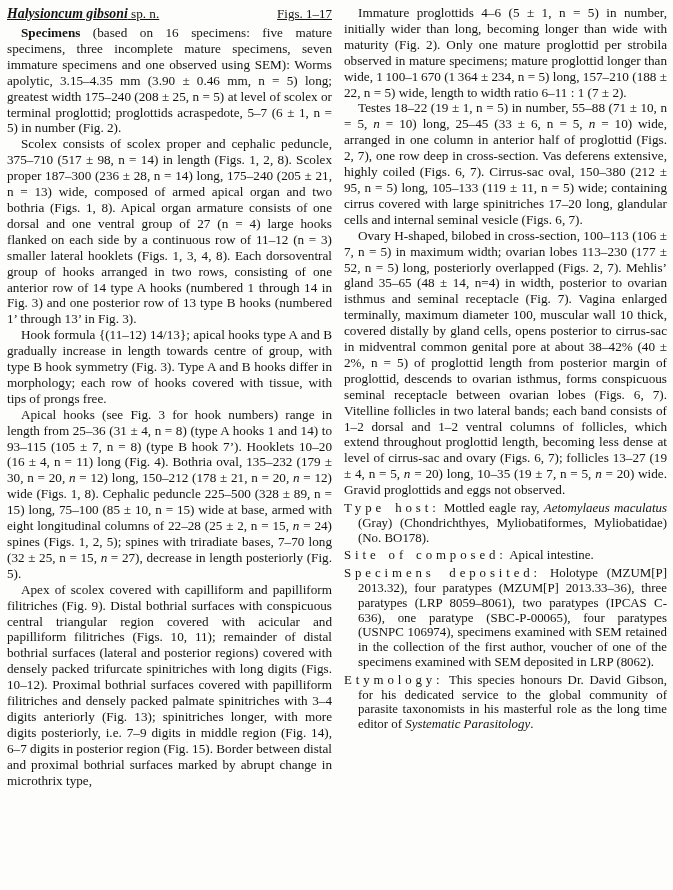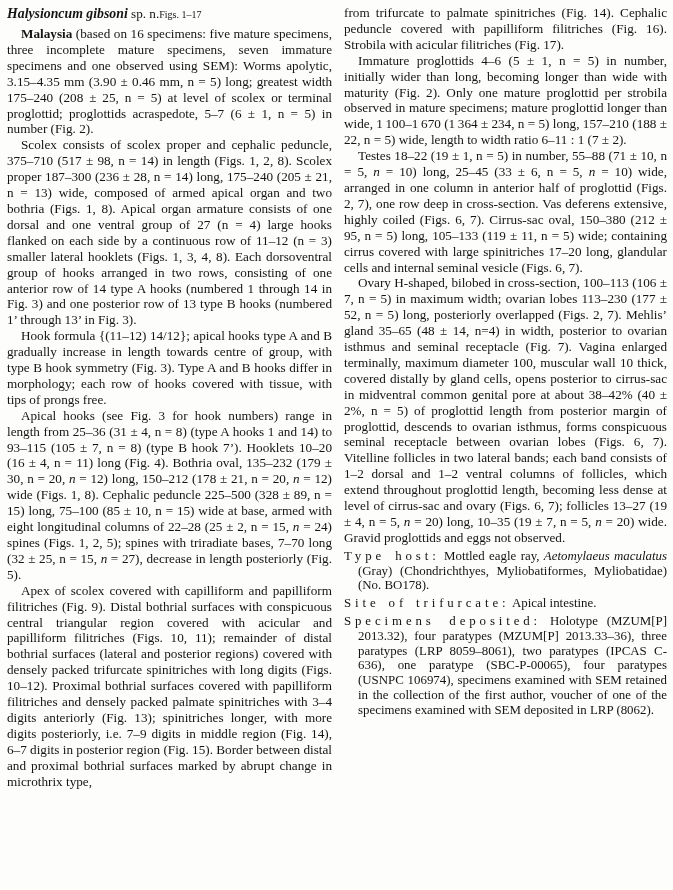--- a/index.html
+++ b/index.html
@@ -12,28 +12,29 @@
     font-family: "Liberation Serif", "DejaVu Serif", serif;
     font-size: 13.2px;
     line-height: 15.9px;
     overflow: hidden;
   }
   .col { position: absolute; top: 5px; }
   .col-left  { left: 7px;   width: 325px; }
   .col-right { left: 344px; width: 323px; }
   .title-row {
     display: flex;
-    justify-content: flex-start;
+    justify-content: space-between;
     align-items: baseline;
     margin-bottom: 3px;
     line-height: 17px;
+    text-decoration: underline;
   }
   .species-name { font-weight: bold; font-style: italic; font-size: 13.8px; }
   .species-suffix { font-weight: normal; font-style: normal; }
-  .figs-ref { font-size: 10px; }
+  .figs-ref { font-size: 13px; }
   p { margin: 0; text-align: justify; }
   p.indent { text-indent: 14px; }
   .entries { font-size: 12.9px; line-height: 14.8px; }
   .entry {
     margin-top: 3px;
     padding-left: 14px;
     text-indent: -14px;
     text-align: justify;
   }
   .entry-label { letter-spacing: 0.30em; word-spacing: 0.15em; }
@@ -43,33 +44,33 @@
 </head>
 <body>
 
 <div class="page">
 
   <div class="col col-left">
     <div class="title-row">
       <span><span class="species-name">Halysioncum gibsoni</span><span class="species-suffix"> sp. n.</span></span>
       <span class="figs-ref">Figs. 1–17</span>
     </div>
-    <p class="indent"><b>Malaysia</b> (based on 16 specimens: five mature specimens, three incomplete mature specimens, seven immature specimens and one observed using SEM): Worms apolytic, 3.15–4.35 mm (3.90 ± 0.46 mm, n = 5) long; greatest width 175–240 (208 ± 25, n = 5) at level of scolex or terminal proglottid; proglottids acraspedote, 5–7 (6 ± 1, n = 5) in number (Fig. 2).</p>
+    <p class="indent"><b>Specimens</b> (based on 16 specimens: five mature specimens, three incomplete mature specimens, seven immature specimens and one observed using SEM): Worms apolytic, 3.15–4.35 mm (3.90 ± 0.46 mm, n = 5) long; greatest width 175–240 (208 ± 25, n = 5) at level of scolex or terminal proglottid; proglottids acraspedote, 5–7 (6 ± 1, n = 5) in number (Fig. 2).</p>
     <p class="indent">Scolex consists of scolex proper and cephalic peduncle, 375–710 (517 ± 98, n = 14) in length (Figs. 1, 2, 8). Scolex proper 187–300 (236 ± 28, n = 14) long, 175–240 (205 ± 21, n = 13) wide, composed of armed apical organ and two bothria (Figs. 1, 8). Apical organ armature consists of one dorsal and one ventral group of 27 (n = 4) large hooks flanked on each side by a continuous row of 11–12 (n = 3) smaller lateral hooklets (Figs. 1, 3, 4, 8). Each dorsoventral group of hooks arranged in two rows, consisting of one anterior row of 14 type A hooks (numbered 1 through 14 in Fig. 3) and one posterior row of 13 type B hooks (numbered 1’ through 13’ in Fig. 3).</p>
-    <p class="indent">Hook formula {(11–12) 14/12}; apical hooks type A and B gradually increase in length towards centre of group, with type B hook symmetry (Fig. 3). Type A and B hooks differ in morphology; each row of hooks covered with tissue, with tips of prongs free.</p>
+    <p class="indent">Hook formula {(11–12) 14/13}; apical hooks type A and B gradually increase in length towards centre of group, with type B hook symmetry (Fig. 3). Type A and B hooks differ in morphology; each row of hooks covered with tissue, with tips of prongs free.</p>
     <p class="indent">Apical hooks (see Fig. 3 for hook numbers) range in length from 25–36 (31 ± 4, n = 8) (type A hooks 1 and 14) to 93–115 (105 ± 7, n = 8) (type B hook 7’). Hooklets 10–20 (16 ± 4, n = 11) long (Fig. 4). Bothria oval, 135–232 (179 ± 30, n = 20, <i>n</i> = 12) long, 150–212 (178 ± 21, n = 20, <i>n</i> = 12) wide (Figs. 1, 8). Cephalic peduncle 225–500 (328 ± 89, n = 15) long, 75–100 (85 ± 10, n = 15) wide at base, armed with eight longitudinal columns of 22–28 (25 ± 2, n = 15, <i>n</i> = 24) spines (Figs. 1, 2, 5); spines with triradiate bases, 7–70 long (32 ± 25, n = 15, <i>n</i> = 27), decrease in length posteriorly (Fig. 5).</p>
     <p class="indent">Apex of scolex covered with capilliform and papilliform filitriches (Fig. 9). Distal bothrial surfaces with conspicuous central triangular region covered with acicular and papilliform filitriches (Figs. 10, 11); remainder of distal bothrial surfaces (lateral and posterior regions) covered with densely packed trifurcate spinitriches with long digits (Figs. 10–12). Proximal bothrial surfaces covered with papilliform filitriches and densely packed palmate spinitriches with 3–4 digits anteriorly (Fig. 13); spinitriches longer, with more digits posteriorly, i.e. 7–9 digits in middle region (Fig. 14), 6–7 digits in posterior region (Fig. 15). Border between distal and proximal bothrial surfaces marked by abrupt change in microthrix type,</p>
   </div>
 
   <div class="col col-right">
-    <p>from trifurcate to palmate spinitriches (Fig. 14). Cephalic peduncle covered with papilliform filitriches (Fig. 16). Strobila with acicular filitriches (Fig. 17).</p>
     <p class="indent">Immature proglottids 4–6 (5 ± 1, n = 5) in number, initially wider than long, becoming longer than wide with maturity (Fig. 2). Only one mature proglottid per strobila observed in mature specimens; mature proglottid longer than wide, 1 100–1 670 (1 364 ± 234, n = 5) long, 157–210 (188 ± 22, n = 5) wide, length to width ratio 6–11 : 1 (7 ± 2).</p>
     <p class="indent">Testes 18–22 (19 ± 1, n = 5) in number, 55–88 (71 ± 10, n = 5, <i>n</i> = 10) long, 25–45 (33 ± 6, n = 5, <i>n</i> = 10) wide, arranged in one column in anterior half of proglottid (Figs. 2, 7), one row deep in cross-section. Vas deferens extensive, highly coiled (Figs. 6, 7). Cirrus-sac oval, 150–380 (212 ± 95, n = 5) long, 105–133 (119 ± 11, n = 5) wide; containing cirrus covered with large spinitriches 17–20 long, glandular cells and internal seminal vesicle (Figs. 6, 7).</p>
     <p class="indent">Ovary H-shaped, bilobed in cross-section, 100–113 (106 ± 7, n = 5) in maximum width; ovarian lobes 113–230 (177 ± 52, n = 5) long, posteriorly overlapped (Figs. 2, 7). Mehlis’ gland 35–65 (48 ± 14, n=4) in width, posterior to ovarian isthmus and seminal receptacle (Fig. 7). Vagina enlarged terminally, maximum diameter 100, muscular wall 10 thick, covered distally by gland cells, opens posterior to cirrus-sac in midventral common genital pore at about 38–42% (40 ± 2%, n = 5) of proglottid length from posterior margin of proglottid, descends to ovarian isthmus, forms conspicuous seminal receptacle between ovarian lobes (Figs. 6, 7). Vitelline follicles in two lateral bands; each band consists of 1–2 dorsal and 1–2 ventral columns of follicles, which extend throughout proglottid length, becoming less dense at level of cirrus-sac and ovary (Figs. 6, 7); follicles 13–27 (19 ± 4, n = 5, <i>n</i> = 20) long, 10–35 (19 ± 7, n = 5, <i>n</i> = 20) wide. Gravid proglottids and eggs not observed.</p>
 
     <div class="entries">
       <p class="entry"><span class="entry-label">Type host:</span> <span class="entry-body">Mottled eagle ray, <i>Aetomylaeus maculatus</i> (Gray) (Chondrichthyes, Myliobatiformes, Myliobatidae) (No. BO178).</span></p>
-      <p class="entry"><span class="entry-label">Site of trifurcate:</span> <span class="entry-body">Apical intestine.</span></p>
+      <p class="entry"><span class="entry-label">Site of composed:</span> <span class="entry-body">Apical intestine.</span></p>
       <p class="entry"><span class="entry-label">Specimens deposited:</span> <span class="entry-body">Holotype (MZUM[P] 2013.32), four paratypes (MZUM[P] 2013.33–36), three paratypes (LRP 8059–8061), two paratypes (IPCAS C-636), one paratype (SBC-P-00065), four paratypes (USNPC 106974), specimens examined with SEM retained in the collection of the first author, voucher of one of the specimens examined with SEM deposited in LRP (8062).</span></p>
+      <p class="entry"><span class="entry-label">Etymology:</span> <span class="entry-body">This species honours Dr. David Gibson, for his dedicated service to the global community of parasite taxonomists in his masterful role as the long time editor of <i>Systematic Parasitology</i>.</span></p>
     </div>
   </div>
 
 </div>
 
 </body></html>

